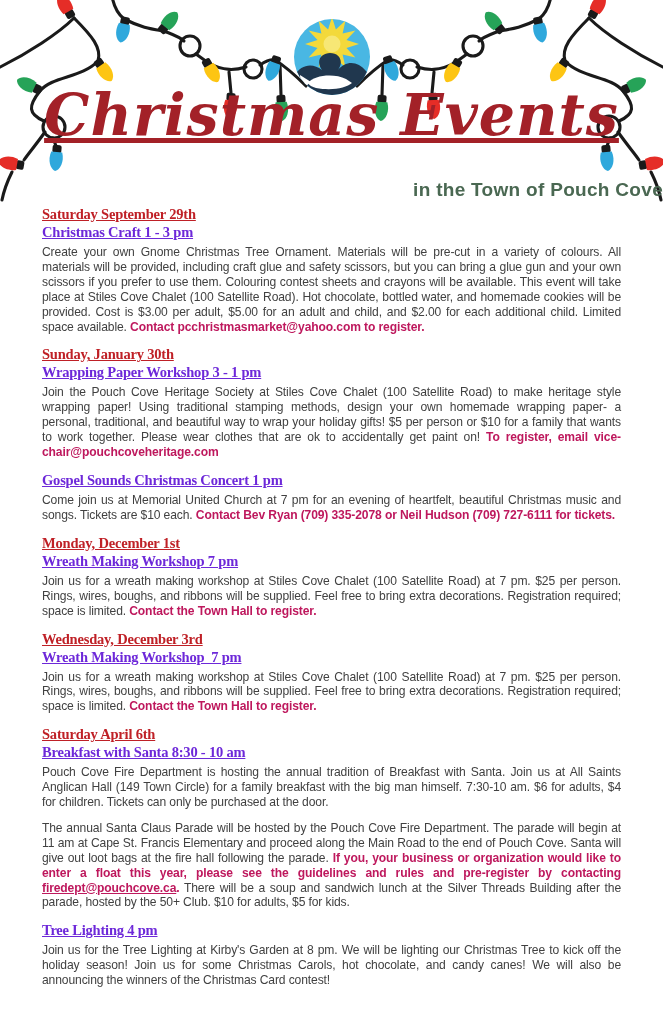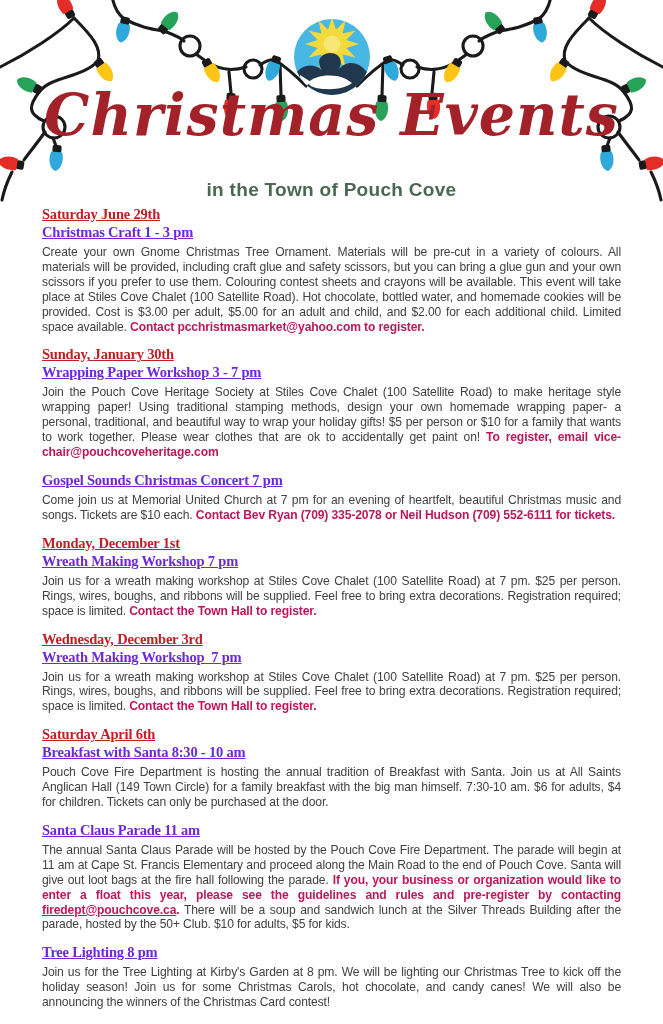--- a/index.html
+++ b/index.html
@@ -15,24 +15,25 @@
   .header{position:relative;width:663px;height:205px;}
   .lights{position:absolute;top:0;left:0;width:663px;height:210px;}
   .title{
     position:absolute;top:86px;left:0;width:100%;
     margin:0;text-align:center;
     font-family:"DejaVu Serif",serif;
     font-style:italic;font-weight:bold;
     font-size:57px;line-height:1;
     letter-spacing:1px;
     color:#a32128;
+    text-decoration:underline;
   }
   .subtitle{
     position:absolute;top:180px;left:0;width:100%;
-    text-align:center;
+    text-align:right;
     font-weight:bold;font-size:19px;line-height:1.1;
     letter-spacing:.3px;
     color:#4a6852;
   }
   
   .events{padding:0 42px;}
   .event{margin:0 0 11px 0;}
   .edate,.etitle{
     margin:0;
     font-family:"Liberation Serif",serif;
@@ -159,35 +160,35 @@
         </g>
       </g>
     </svg>
 
     <h1 class="title">Christmas Events</h1>
     <div class="subtitle">in the Town of Pouch Cove</div>
   </header>
 
   <main class="events">
   <section class="event">
-    <h2 class="edate">Saturday June 29th</h2>
+    <h2 class="edate">Saturday September 29th</h2>
     <h3 class="etitle">Christmas Craft 1 - 3 pm</h3>
     <p class="ebody"><span class="">Create your own Gnome Christmas Tree Ornament. Materials will be pre-cut in a variety of colours. All materials will be provided, including craft glue and safety scissors, but you can bring a glue gun and your own scissors if you prefer to use them. Colouring contest sheets and crayons will be available. This event will take place at Stiles Cove Chalet (100 Satellite Road). Hot chocolate, bottled water, and homemade cookies will be provided. Cost is $3.00 per adult, $5.00 for an adult and child, and $2.00 for each additional child. Limited space available. </span><span class="b">Contact pcchristmasmarket@yahoo.com to register.</span></p>
   </section>
 
   <section class="event">
     <h2 class="edate">Sunday, January 30th</h2>
-    <h3 class="etitle">Wrapping Paper Workshop 3 - 7 pm</h3>
+    <h3 class="etitle">Wrapping Paper Workshop 3 - 1 pm</h3>
     <p class="ebody"><span class="">Join the Pouch Cove Heritage Society at Stiles Cove Chalet (100 Satellite Road) to make heritage style wrapping paper! Using traditional stamping methods, design your own homemade wrapping paper- a personal, traditional, and beautiful way to wrap your holiday gifts! $5 per person or $10 for a family that wants to work together. Please wear clothes that are ok to accidentally get paint on! </span><span class="b">To register, email vice-chair@pouchcoveheritage.com</span></p>
   </section>
 
   <section class="event">
 
-    <h3 class="etitle">Gospel Sounds Christmas Concert 7 pm</h3>
-    <p class="ebody"><span class="">Come join us at Memorial United Church at 7 pm for an evening of heartfelt, beautiful Christmas music and songs. Tickets are $10 each. </span><span class="b">Contact Bev Ryan (709) 335-2078 or Neil Hudson (709) 552-6111 for tickets.</span></p>
+    <h3 class="etitle">Gospel Sounds Christmas Concert 1 pm</h3>
+    <p class="ebody"><span class="">Come join us at Memorial United Church at 7 pm for an evening of heartfelt, beautiful Christmas music and songs. Tickets are $10 each. </span><span class="b">Contact Bev Ryan (709) 335-2078 or Neil Hudson (709) 727-6111 for tickets.</span></p>
   </section>
 
   <section class="event">
     <h2 class="edate">Monday, December 1st</h2>
     <h3 class="etitle">Wreath Making Workshop 7 pm</h3>
     <p class="ebody"><span class="">Join us for a wreath making workshop at Stiles Cove Chalet (100 Satellite Road) at 7 pm. $25 per person. Rings, wires, boughs, and ribbons will be supplied. Feel free to bring extra decorations. Registration required; space is limited. </span><span class="b">Contact the Town Hall to register.</span></p>
   </section>
 
   <section class="event">
     <h2 class="edate">Wednesday, December 3rd</h2>
@@ -196,23 +197,22 @@
   </section>
 
   <section class="event">
     <h2 class="edate">Saturday April 6th</h2>
     <h3 class="etitle">Breakfast with Santa 8:30 - 10 am</h3>
     <p class="ebody"><span class="">Pouch Cove Fire Department is hosting the annual tradition of Breakfast with Santa. Join us at All Saints Anglican Hall (149 Town Circle) for a family breakfast with the big man himself. 7:30-10 am. $6 for adults, $4 for children. Tickets can only be purchased at the door.</span></p>
   </section>
 
   <section class="event">
 
-    <h3 class="etitle">Santa Claus Parade 11 am</h3>
     <p class="ebody"><span class="">The annual Santa Claus Parade will be hosted by the Pouch Cove Fire Department. The parade will begin at 11 am at Cape St. Francis Elementary and proceed along the Main Road to the end of Pouch Cove. Santa will give out loot bags at the fire hall following the parade. </span><span class="b">If you, your business or organization would like to enter a float this year, please see the guidelines and rules and pre-register by contacting </span><span class="b u">firedept@pouchcove.ca</span><span class="b">.</span><span class=""> There will be a soup and sandwich lunch at the Silver Threads Building after the parade, hosted by the 50+ Club. $10 for adults, $5 for kids.</span></p>
   </section>
 
   <section class="event">
 
-    <h3 class="etitle">Tree Lighting 8 pm</h3>
+    <h3 class="etitle">Tree Lighting 4 pm</h3>
     <p class="ebody"><span class="">Join us for the Tree Lighting at Kirby's Garden at 8 pm. We will be lighting our Christmas Tree to kick off the holiday season! Join us for some Christmas Carols, hot chocolate, and candy canes! We will also be announcing the winners of the Christmas Card contest!</span></p>
   </section>
 </main>
 </div>
 
 </body></html>

